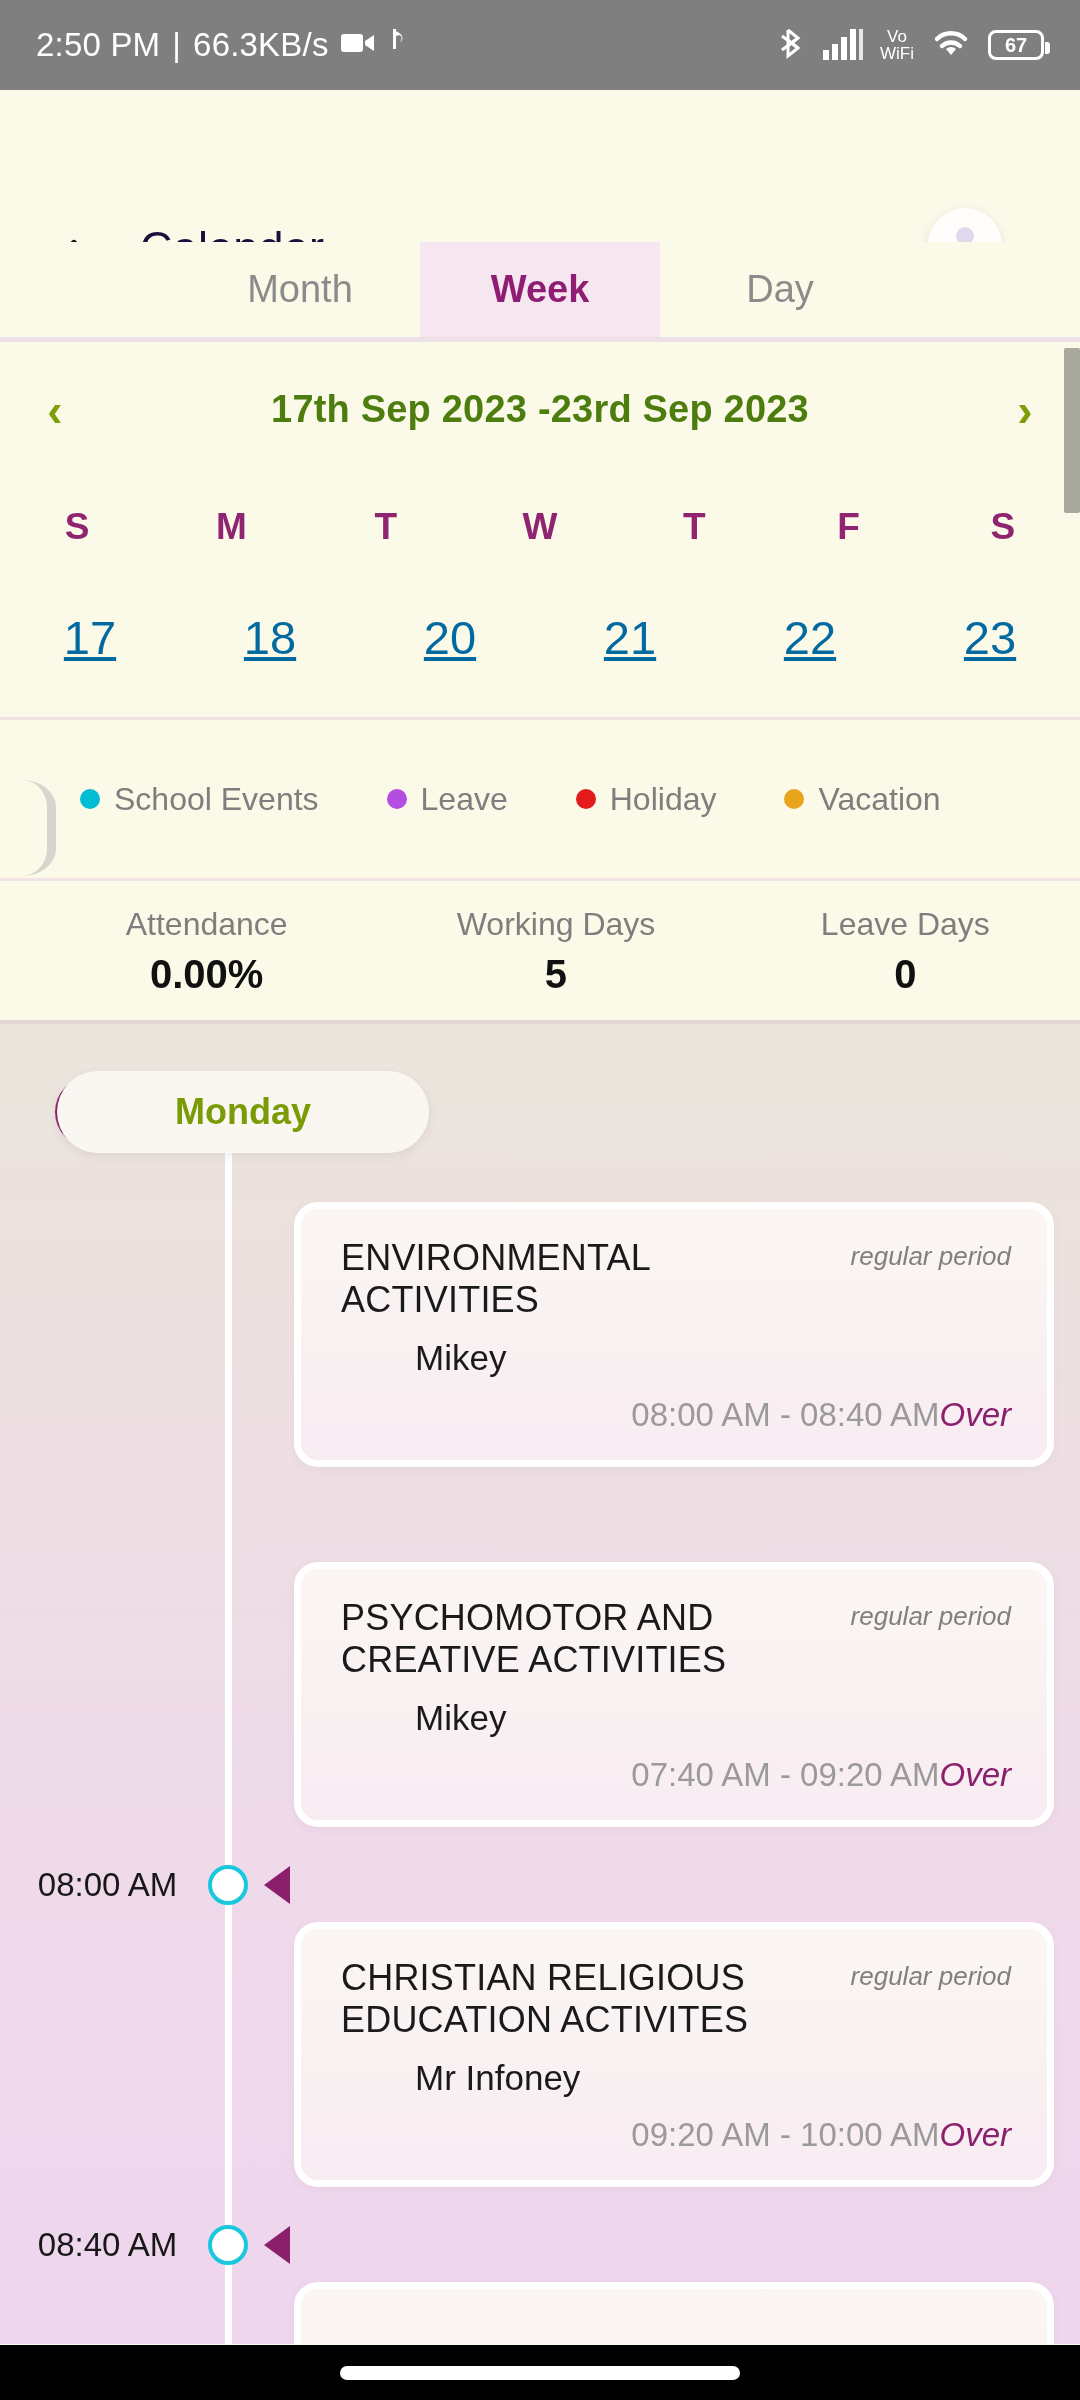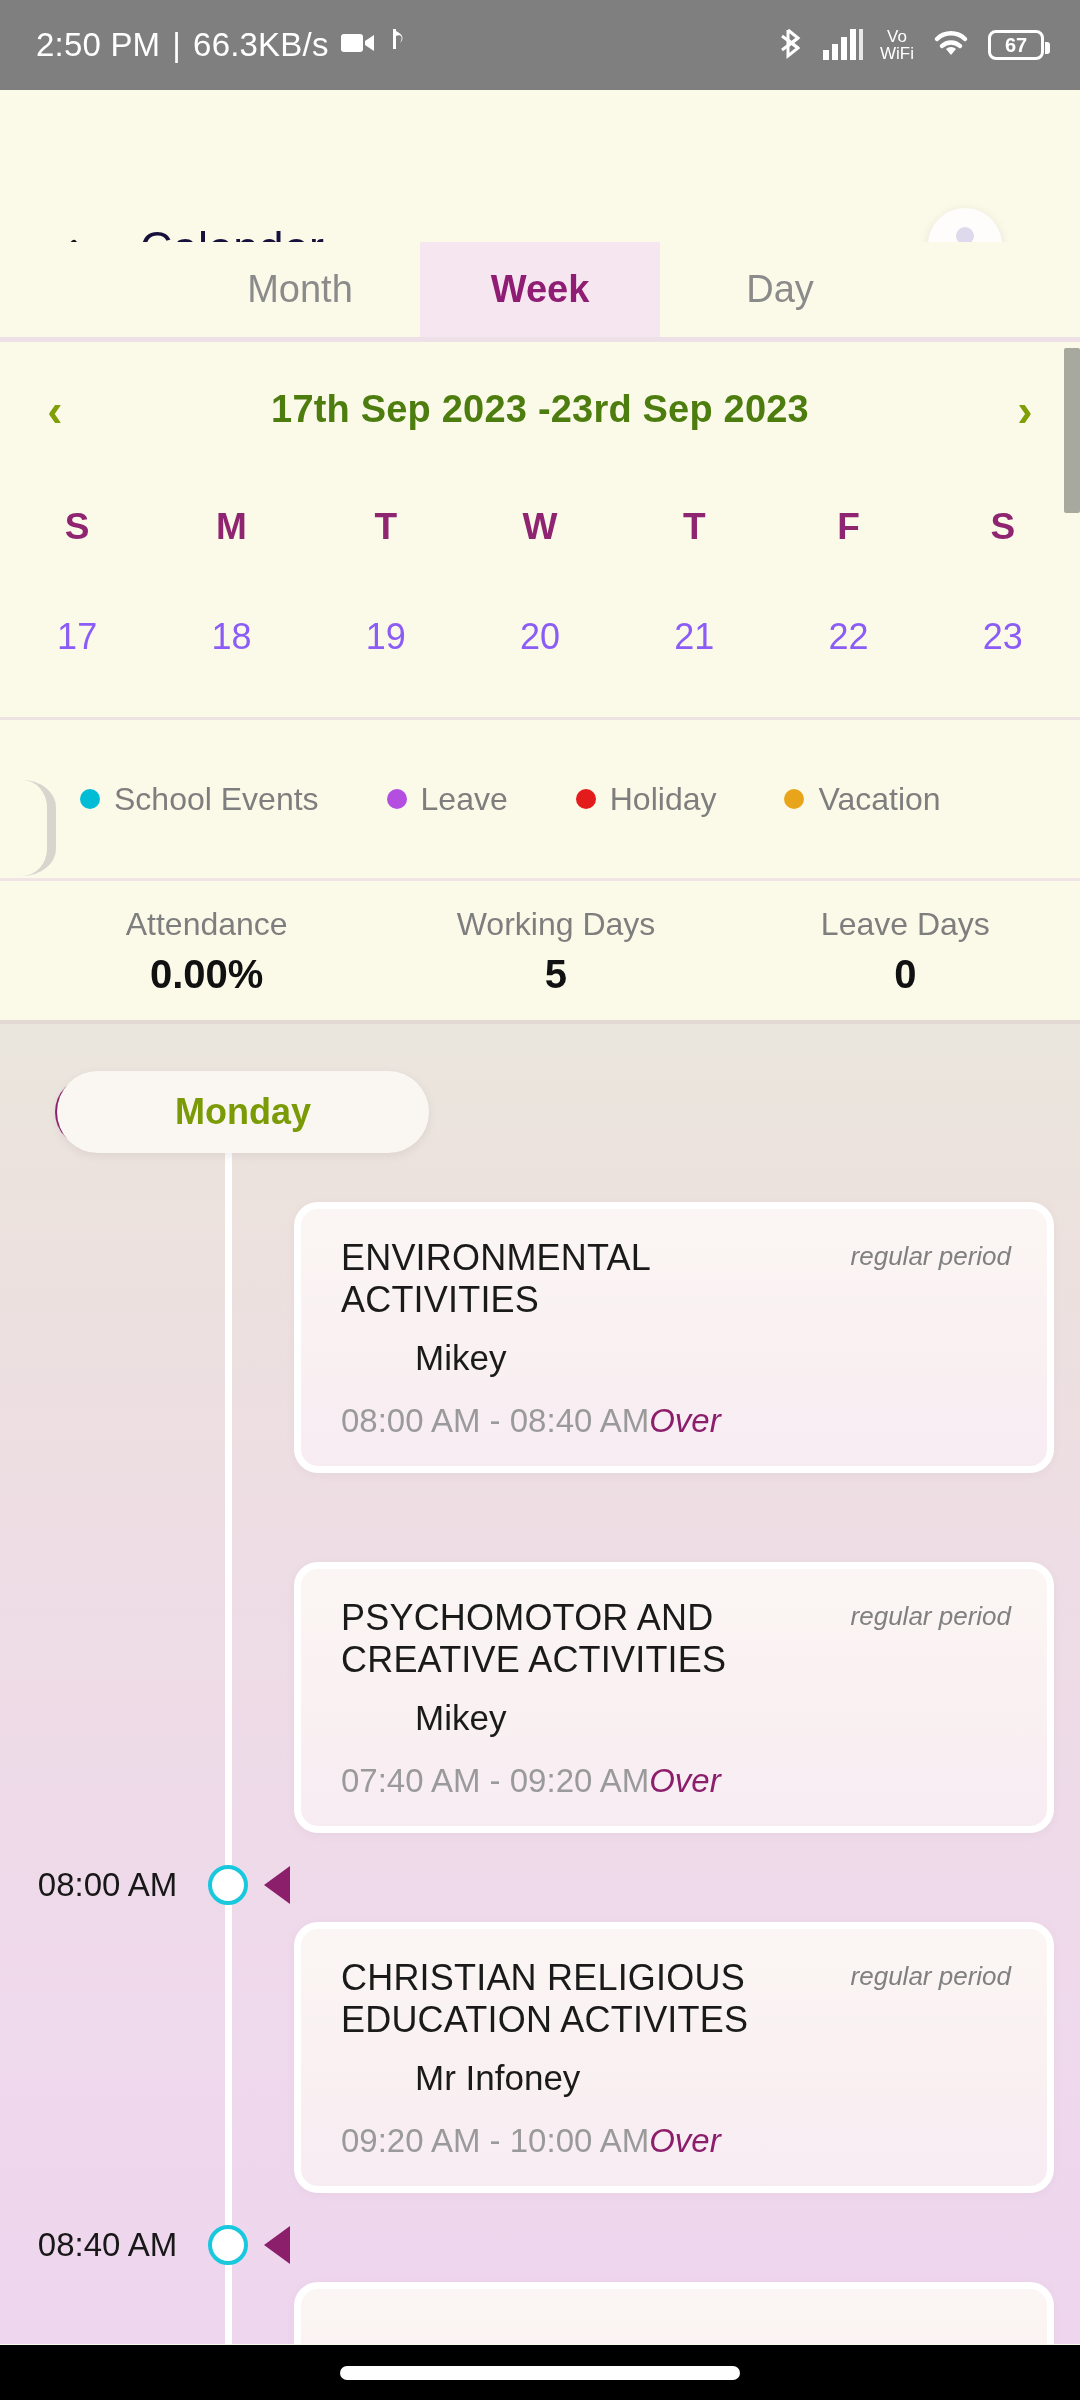--- a/index.html
+++ b/index.html
@@ -108,21 +108,21 @@
   }
   .dow-row, .date-row {
     position:absolute; left:0; width:1080px; display:flex;
   }
   .dow-row { top:130px; height:110px; }
   .date-row { top:240px; height:110px; }
   .dow-row div, .date-row div {
     flex:1; display:flex; align-items:center; justify-content:center;
   }
   .dow-row div { font-size:37px; color:#8f2470; font-weight:bold; }
-  .date-row div { font-size:36px; color:#8b5cf6; }
+  .date-row div { font-size:47px; color:#0369a1;text-decoration:underline; }
   .scrollbar {
     position:absolute; top:348px; right:0;
     width:16px; height:165px; background:#a8a99e; border-radius:2px;
   }
   .strip-divider {
     position:absolute; top:717px; left:0; width:1080px; height:3px;
     background:#eee3e3;
   }
 
   
@@ -227,22 +227,22 @@
     letter-spacing:.2px; max-width:460px;
   }
   .ev-kind {
     font-size:26px; color:#808080; font-style:italic; white-space:nowrap;
     padding-top:4px;
   }
   .ev-teacher {
     font-size:35px; color:#1a1a1a; margin-top:16px; margin-left:74px;
   }
   .ev-botrow {
-    display:flex; justify-content:flex-start; align-items:baseline;
-    margin-top:24px;
+    display:flex; justify-content:flex-end; align-items:baseline;
+    margin-top:18px;
   }
   .ev-time { font-size:33px; color:#9a9a9a; }
   .ev-status { font-size:33px; color:#8b1f6b; font-style:italic; }
 
   
   .navbar {
     position:absolute; bottom:0; left:0;
     width:1080px; height:55px; background:#000000;
     display:flex; align-items:center; justify-content:center;
   }
@@ -343,21 +343,20 @@
       <div>M</div>
       <div>T</div>
       <div>W</div>
       <div>T</div>
       <div>F</div>
       <div>S</div>
     </div>
     <div class="date-row">
       <div>17</div>
       <div>18</div>
-      <div>19</div>
       <div>20</div>
       <div>21</div>
       <div>22</div>
       <div>23</div>
     </div>
   </div>
   <div class="scrollbar"></div>
   <div class="strip-divider"></div>
 
   <div class="legend">

